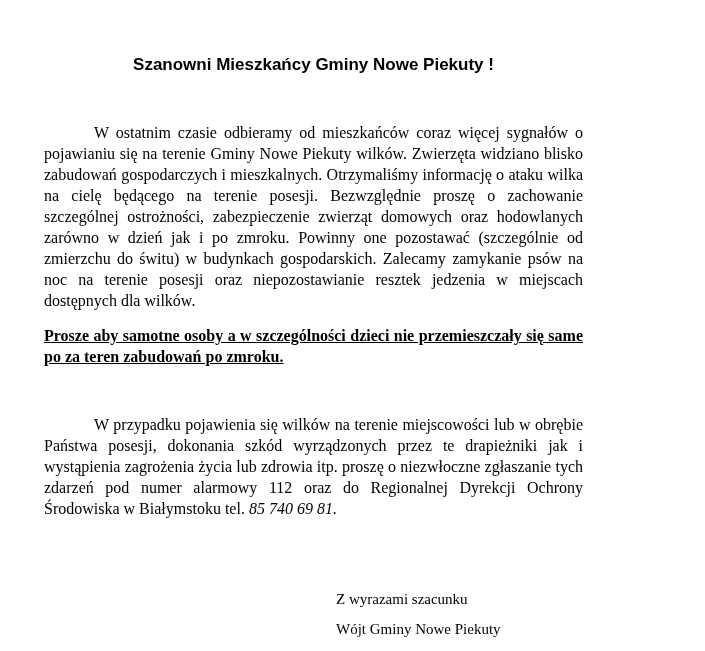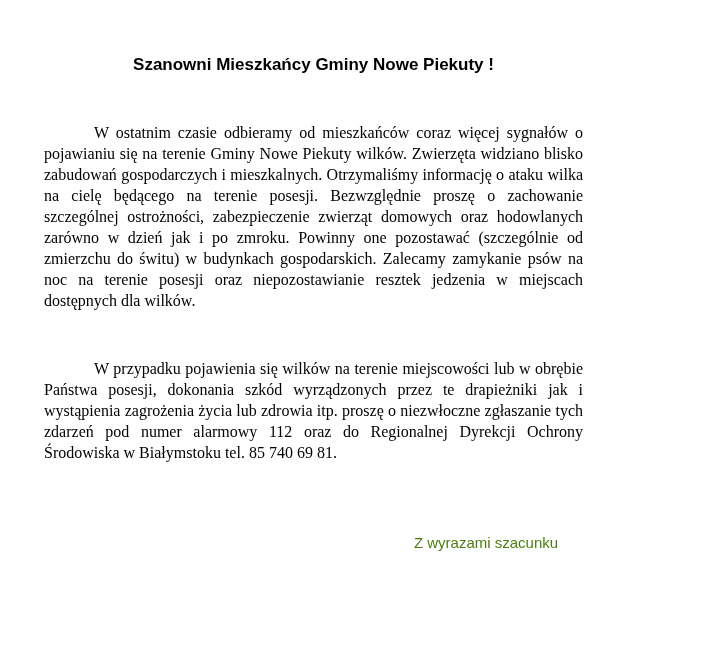--- a/index.html
+++ b/index.html
@@ -38,44 +38,46 @@
     .indent {
       text-indent: 50px;
       margin-top: 47px;
     }
     .warning {
       font-weight: bold;
       text-decoration: underline;
       margin-bottom: 16px;
     }
     .phone {
+      font-style: italic;
     }
     .signature {
       margin-top: 72px;
       margin-left: 292px;
       width: 300px;
-      text-align: center;
-      font-family: Liberation Sans, sans-serif;
+      font-family: Liberation Serif, serif;
       font-size: 15px;
-      color: #4d7c0f;
+      color: #000000;
     }
     .sig-line {
       margin: 0 0 14px 0;
       line-height: 16px;
     }
   </style>
 </head>
 <body>
 
 <div class="page">
 
   <h1 class="title">Szanowni Mieszkańcy Gminy Nowe Piekuty !</h1>
 
   <p class="para indent">W ostatnim czasie odbieramy od mieszkańców coraz więcej sygnałów o pojawianiu się na terenie Gminy Nowe Piekuty wilków. Zwierzęta widziano blisko zabudowań gospodarczych i mieszkalnych. Otrzymaliśmy informację o ataku wilka na cielę będącego na terenie posesji. Bezwzględnie proszę o zachowanie szczególnej ostrożności, zabezpieczenie zwierząt domowych oraz hodowlanych zarówno w dzień jak i po zmroku. Powinny one pozostawać (szczególnie od zmierzchu do świtu) w budynkach gospodarskich. Zalecamy zamykanie psów na noc na terenie posesji oraz niepozostawianie resztek jedzenia w miejscach dostępnych dla wilków.</p>
 
+  <p class="para warning">Prosze aby samotne osoby a w szczególności dzieci nie przemieszczały się same po za teren zabudowań po zmroku.</p>
 
   <p class="para indent"><span>W przypadku pojawienia się wilków na terenie miejscowości lub w obrębie Państwa posesji, dokonania szkód wyrządzonych przez te drapieżniki jak i wystąpienia zagrożenia życia lub zdrowia itp. proszę o niezwłoczne zgłaszanie tych zdarzeń pod numer alarmowy 112 oraz do Regionalnej Dyrekcji Ochrony Środowiska w Białymstoku tel. </span><span class="phone">85 740 69 81.</span></p>
 
   <div class="signature">
     <p class="sig-line">Z wyrazami szacunku</p>
+    <p class="sig-line">Wójt Gminy Nowe Piekuty</p>
   </div>
 
 </div>
 
 </body></html>

